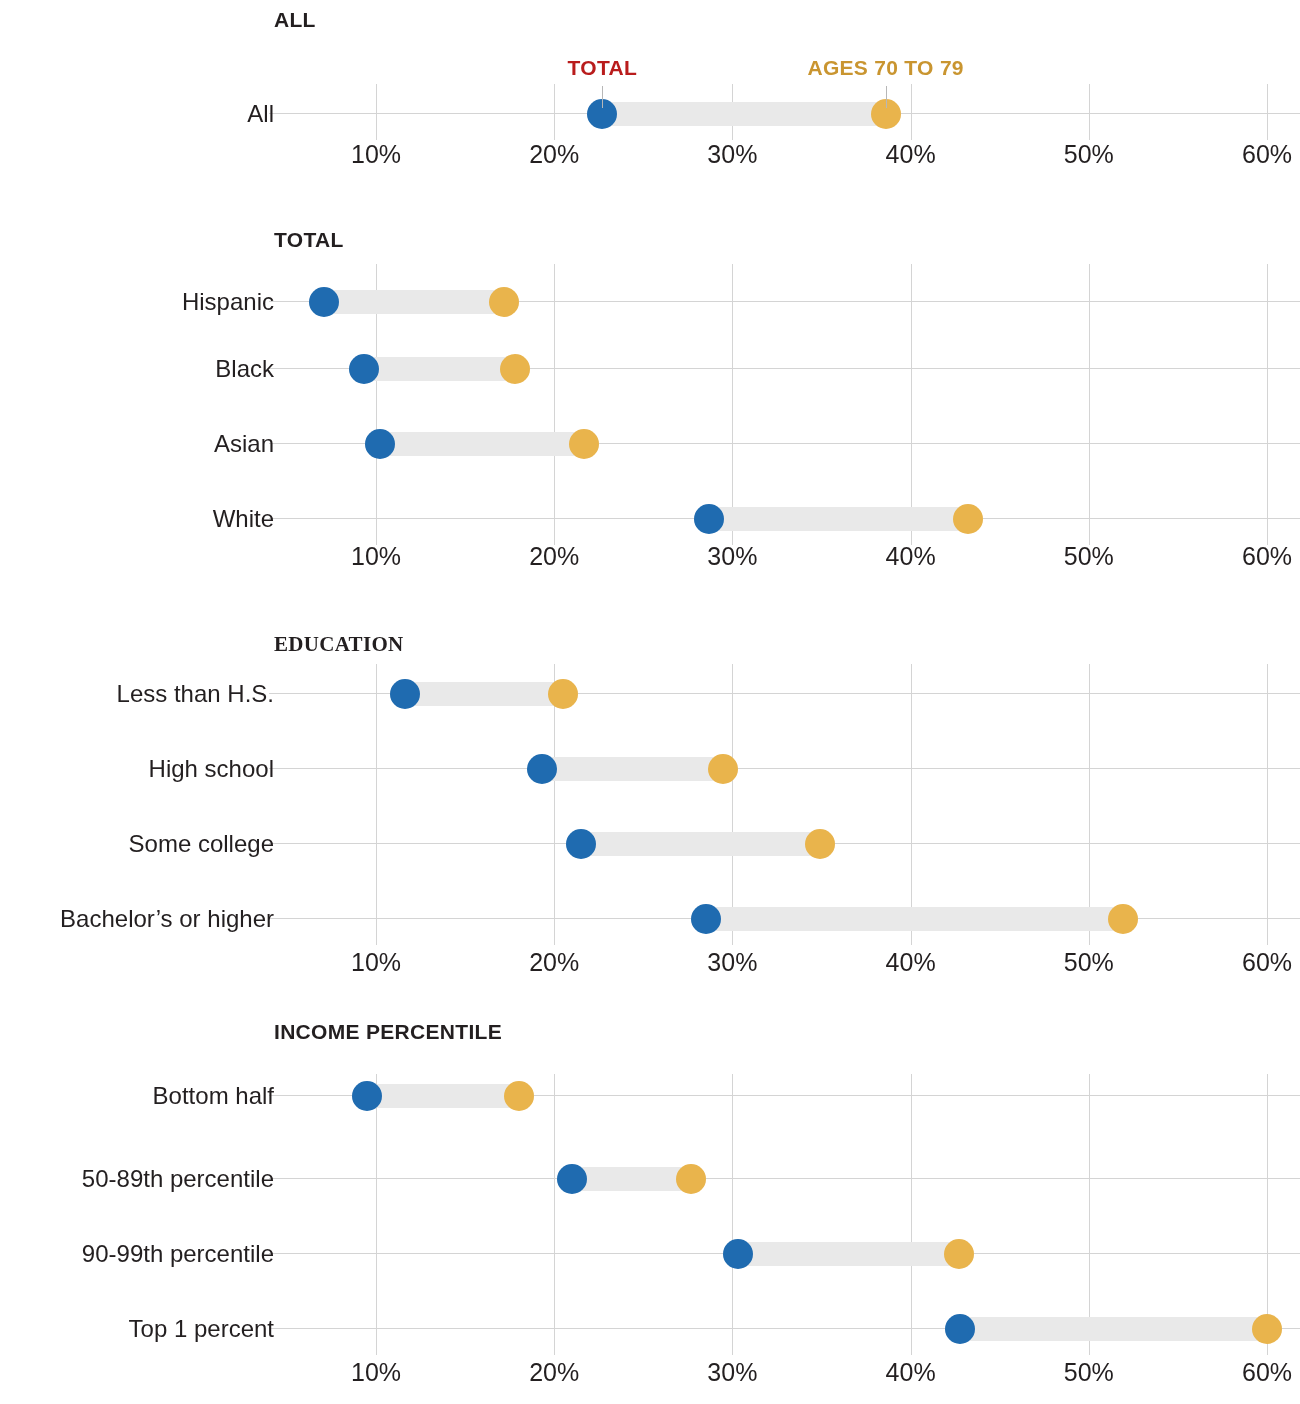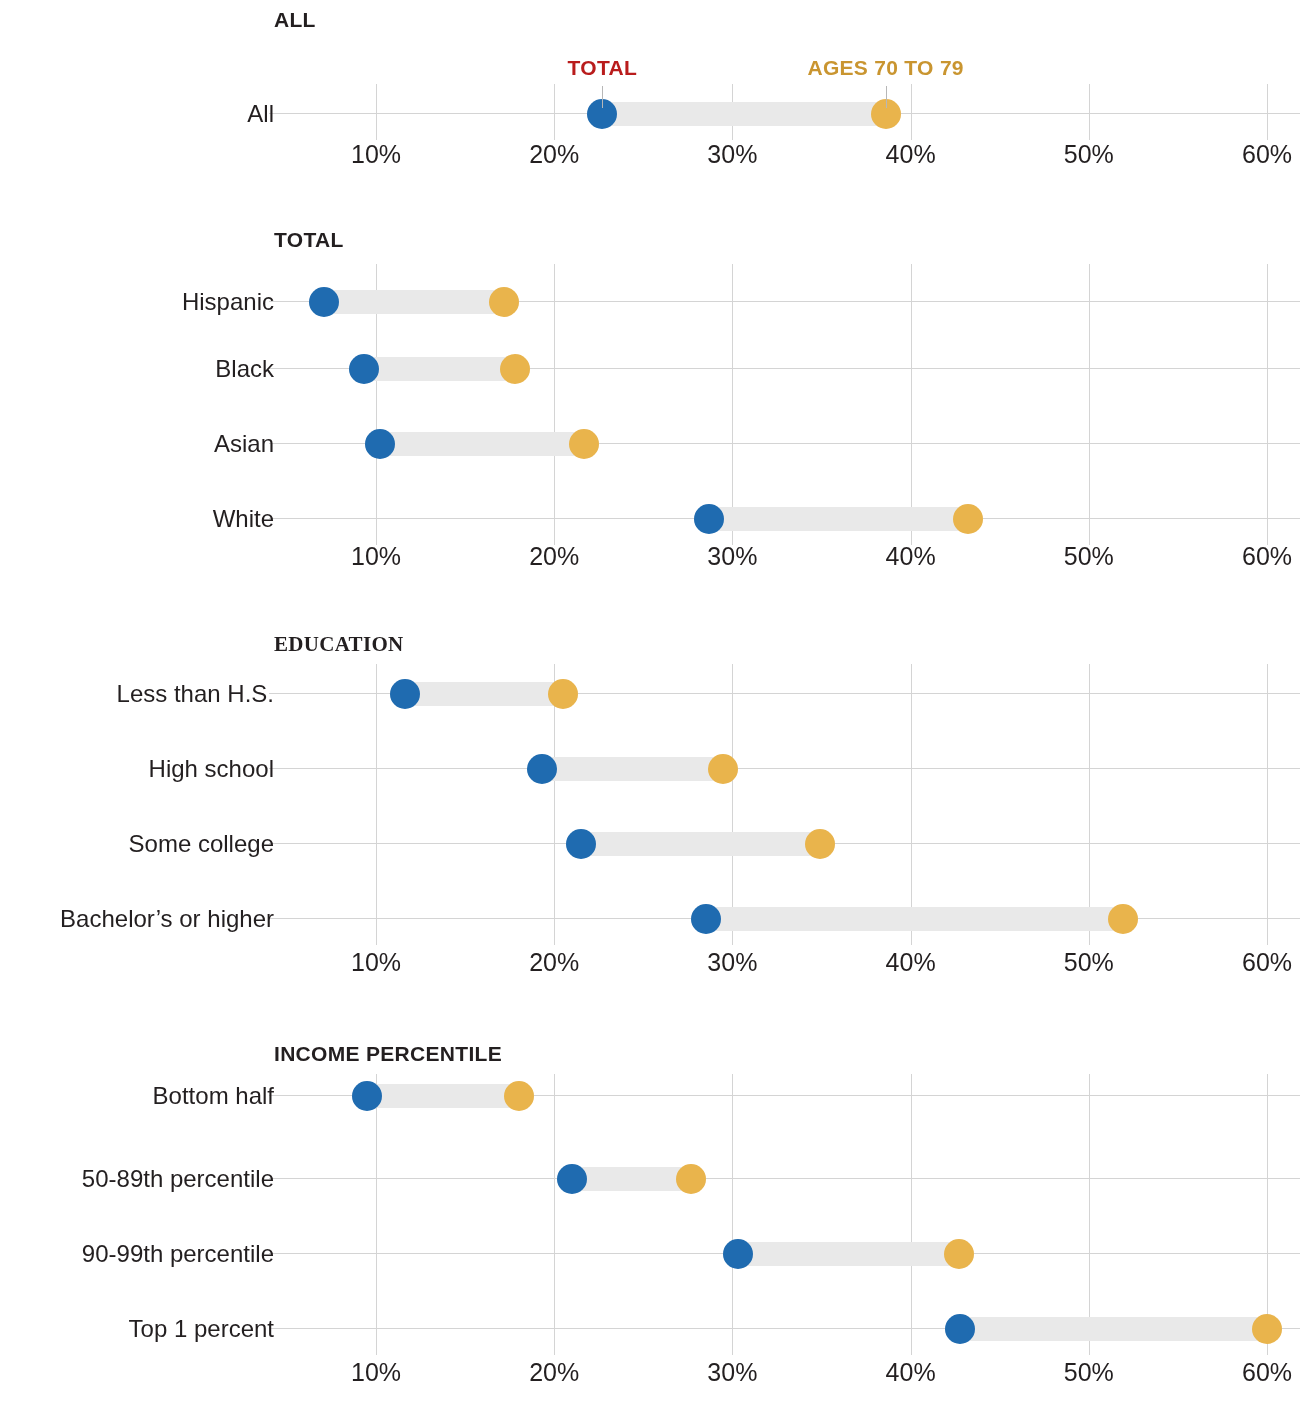--- a/index.html
+++ b/index.html
@@ -211,21 +211,21 @@
       <div class="axis" style="top: 948px;">
         <div class="tick-label" style="left: 376px;">10%</div>
         <div class="tick-label" style="left: 554.2px;">20%</div>
         <div class="tick-label" style="left: 732.4px;">30%</div>
         <div class="tick-label" style="left: 910.6px;">40%</div>
         <div class="tick-label" style="left: 1088.8px;">50%</div>
         <div class="tick-label" style="left: 1267px;">60%</div>
       </div>
     </div>
     <div class="panel" style="top: 0px;">
-      <div class="panel-title" style="left: 274px; top: 1042px;">INCOME PERCENTILE</div>
+      <div class="panel-title" style="left: 274px; top: 1020px;">INCOME PERCENTILE</div>
       <div class="gridline" style="left: 376px; top: 1074px; height: 281px;"></div>
       <div class="gridline" style="left: 554.2px; top: 1074px; height: 281px;"></div>
       <div class="gridline" style="left: 732.4px; top: 1074px; height: 281px;"></div>
       <div class="gridline" style="left: 910.6px; top: 1074px; height: 281px;"></div>
       <div class="gridline" style="left: 1088.8px; top: 1074px; height: 281px;"></div>
       <div class="gridline" style="left: 1267px; top: 1074px; height: 281px;"></div>
       <div class="row" style="top: 1074px;">
         <div class="baseline" style="left: 269.08px; width: 1051.38px; top: 21px;"></div>
         <div class="row-label">Bottom half</div>
         <div class="connector" style="left: 352.09px; width: 181.47px;"></div>

